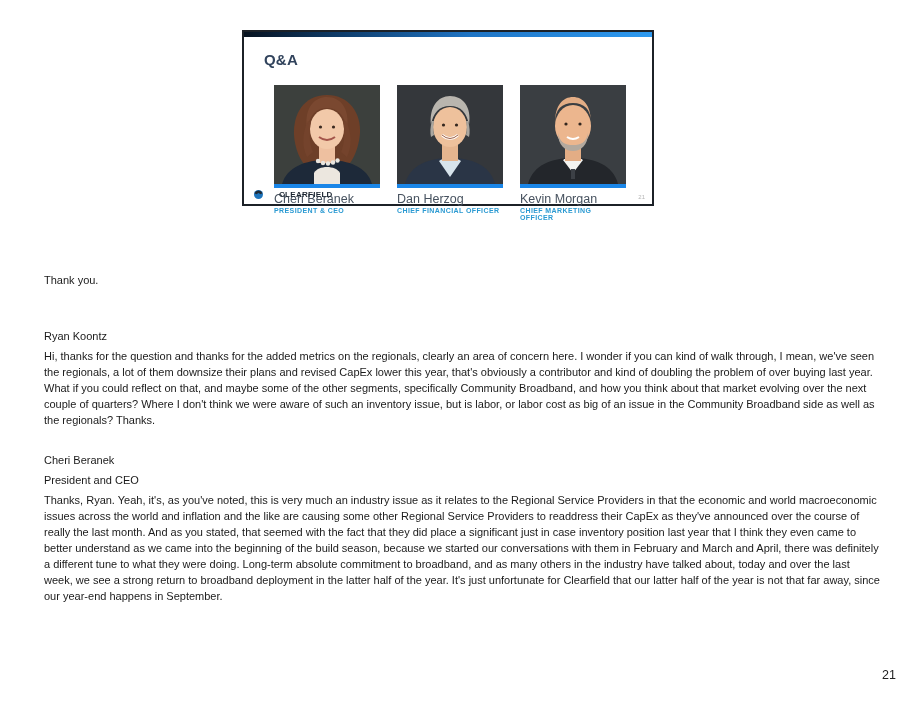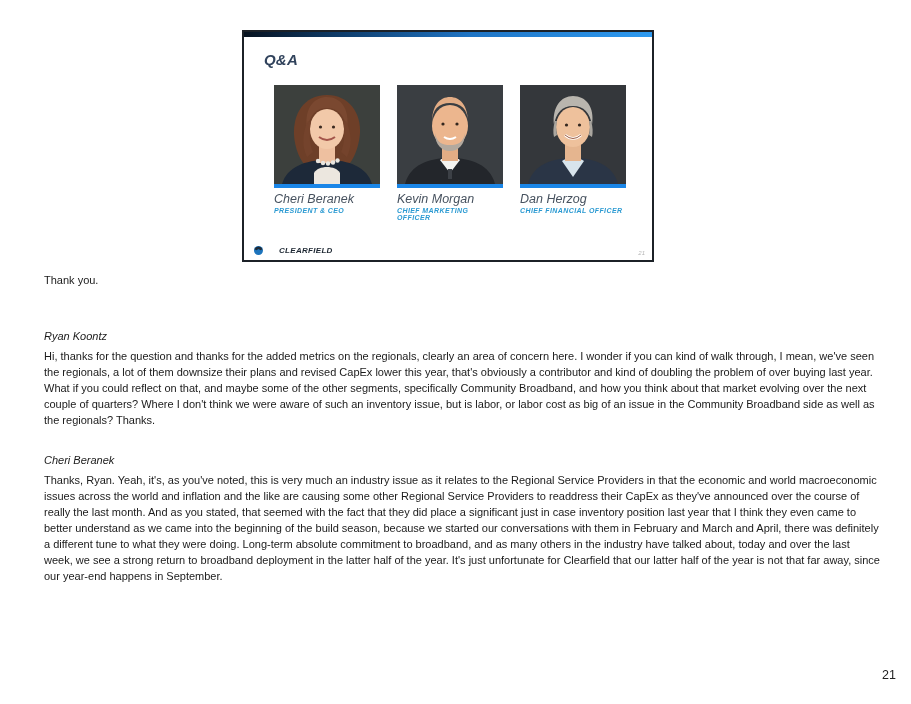--- a/index.html
+++ b/index.html
@@ -3,22 +3,22 @@
 <meta charset="utf-8">
 <style>
   html,body{margin:0;padding:0;}
   body{
     width:911px;height:704px;background:#ffffff;position:relative;
     font-family:"Liberation Sans", sans-serif;color:#1a1a1a;overflow:hidden;
   }
 
   
   .slide{
-    position:absolute;left:242px;top:30px;width:412px;height:232px;
-    background:#ffffff;border:2px solid #1c2127;box-sizing:border-box;font-style:italic;
+    position:absolute;left:242px;top:30px;width:412px;height:176px;
+    background:#ffffff;border:2px solid #1c2127;box-sizing:border-box;
   }
   .slide-topbar{
     height:5px;width:100%;
     background:linear-gradient(to right,#07121f 0%,#0e3a66 22%,#1f74c4 55%,#2e9af0 100%);
   }
   .slide-title{
     margin:14px 0 0 20px;font-size:15px;font-weight:bold;color:#31435c;
     letter-spacing:0.2px;
   }
   .people-row{
@@ -43,21 +43,21 @@
     position:absolute;right:7px;bottom:4px;font-size:6px;color:#b5b5b5;
   }
 
   
   .transcript{
     position:absolute;left:40px;top:268px;width:845px;
     font-size:11px;line-height:16px;color:#1a1a1a;
   }
   .transcript p{margin:4px;}
   .gap{height:16px;}
-  .speaker-line{font-style:italic;}
+  .speaker-line{}
 
   .page-number{
     position:absolute;right:15px;top:668px;font-size:12.5px;color:#222222;
   }
 </style>
 </head>
 <body>
 
 <div class="slide">
   <div class="slide-topbar"></div>
@@ -88,60 +88,60 @@
         </svg>
       </span>
       <div class="photo-bar"></div>
       <div class="person-name">Cheri Beranek</div>
       <div class="person-title">PRESIDENT &amp; CEO</div>
     </div>
 
     <div class="person">
       <span class="photo">
         <svg viewBox="0 0 106 99" xmlns="http://www.w3.org/2000/svg">
+          <rect width="106" height="99" fill="#34373b"></rect>
+          <path d="M8 99 C13 80 31 73 53 73 C75 73 93 80 98 99 Z" fill="#2a3546"></path>
+          <path d="M42 76 L53 92 L64 76 C60 72 46 72 42 76 Z" fill="#d8e4ec"></path>
+          <rect x="45" y="56" width="16" height="20" fill="#e5b58f"></rect>
+          <ellipse cx="53" cy="42" rx="17" ry="20" fill="#eec19c"></ellipse>
+          <path d="M34 40 C32 22 41 11 53 11 C66 11 75 22 72 40 C70 28 64 21 53 21 C42 21 36 28 34 40 Z" fill="#b9b5ae"></path>
+          <path d="M35 36 C33 42 33 48 34 52 L37 50 C36 45 36 40 37 36 Z" fill="#aaa69f"></path>
+          <path d="M71 36 C73 42 73 48 72 52 L69 50 C70 45 70 40 69 36 Z" fill="#aaa69f"></path>
+          <circle cx="46.5" cy="40" r="1.6" fill="#33271f"></circle>
+          <circle cx="59.5" cy="40" r="1.6" fill="#33271f"></circle>
+          <path d="M45 50 Q53 57 61 50" stroke="#ffffff" stroke-width="2.5" fill="none"></path>
+          <path d="M45 50 Q53 57 61 50" stroke="#9c5f46" stroke-width="1" fill="none"></path>
+        </svg>
+      </span>
+      <div class="photo-bar"></div>
+      <div class="person-name">Dan Herzog</div>
+      <div class="person-title">CHIEF FINANCIAL OFFICER</div>
+    </div>
+
+    <div class="person">
+      <span class="photo">
+        <svg viewBox="0 0 106 99" xmlns="http://www.w3.org/2000/svg">
           <rect width="106" height="99" fill="#3a3e42"></rect>
           <path d="M8 99 C13 80 31 73 53 73 C75 73 93 80 98 99 Z" fill="#23262b"></path>
           <path d="M44 74 L50 82 L47 74 Z" fill="#f2f2ef"></path>
           <path d="M62 74 L56 82 L59 74 Z" fill="#f2f2ef"></path>
           <path d="M43 75 L53 88 L63 75 C58 71 48 71 43 75 Z" fill="#f4f4f1"></path>
           <rect x="51" y="84" width="4" height="10" fill="#3c4046"></rect>
           <rect x="45" y="56" width="16" height="20" fill="#e3ad85"></rect>
           <ellipse cx="53" cy="41" rx="18" ry="21" fill="#ecb68e"></ellipse>
           <path d="M35 38 C35 20 43 12 53 12 C63 12 71 20 71 38 C71 24 64 18 53 18 C42 18 35 24 35 38 Z" fill="#e3ad85"></path>
           <path d="M38 48 C38 60 45 66 53 66 C61 66 68 60 68 48 C66 58 61 60 53 60 C45 60 40 58 38 48 Z" fill="#b3a99e"></path>
           <circle cx="46" cy="39" r="1.6" fill="#32261e"></circle>
           <circle cx="60" cy="39" r="1.6" fill="#32261e"></circle>
           <path d="M47 52 Q53 56 59 52" stroke="#ffffff" stroke-width="2" fill="none"></path>
         </svg>
       </span>
       <div class="photo-bar"></div>
       <div class="person-name">Kevin Morgan</div>
       <div class="person-title">CHIEF MARKETING OFFICER</div>
-    </div>
-
-    <div class="person">
-      <span class="photo">
-        <svg viewBox="0 0 106 99" xmlns="http://www.w3.org/2000/svg">
-          <rect width="106" height="99" fill="#34373b"></rect>
-          <path d="M8 99 C13 80 31 73 53 73 C75 73 93 80 98 99 Z" fill="#2a3546"></path>
-          <path d="M42 76 L53 92 L64 76 C60 72 46 72 42 76 Z" fill="#d8e4ec"></path>
-          <rect x="45" y="56" width="16" height="20" fill="#e5b58f"></rect>
-          <ellipse cx="53" cy="42" rx="17" ry="20" fill="#eec19c"></ellipse>
-          <path d="M34 40 C32 22 41 11 53 11 C66 11 75 22 72 40 C70 28 64 21 53 21 C42 21 36 28 34 40 Z" fill="#b9b5ae"></path>
-          <path d="M35 36 C33 42 33 48 34 52 L37 50 C36 45 36 40 37 36 Z" fill="#aaa69f"></path>
-          <path d="M71 36 C73 42 73 48 72 52 L69 50 C70 45 70 40 69 36 Z" fill="#aaa69f"></path>
-          <circle cx="46.5" cy="40" r="1.6" fill="#33271f"></circle>
-          <circle cx="59.5" cy="40" r="1.6" fill="#33271f"></circle>
-          <path d="M45 50 Q53 57 61 50" stroke="#ffffff" stroke-width="2.5" fill="none"></path>
-          <path d="M45 50 Q53 57 61 50" stroke="#9c5f46" stroke-width="1" fill="none"></path>
-        </svg>
-      </span>
-      <div class="photo-bar"></div>
-      <div class="person-name">Dan Herzog</div>
-      <div class="person-title">CHIEF FINANCIAL OFFICER</div>
     </div>
   </div>
 
   <div class="slide-footer">
     <svg width="9" height="9" viewBox="0 0 9 9">
       <circle cx="4.5" cy="4.5" r="4.5" fill="#1d74bc"></circle>
       <path d="M0.4 3.2 A4.5 4.5 0 0 1 8.6 3.2 L6.5 4.2 L4.5 3 L2.5 4.2 Z" fill="#1e2b38"></path>
     </svg>
     <span class="logo-text">CLEARFIELD</span>
   </div>
@@ -154,17 +154,18 @@
   <div class="gap"></div>
 
   <div>
     <p class="speaker-line">Ryan Koontz</p>
     <p>Hi, thanks for the question and thanks for the added metrics on the regionals, clearly an area of concern here. I wonder if you can kind of walk through, I mean, we've seen the regionals, a lot of them downsize their plans and revised CapEx lower this year, that's obviously a contributor and kind of doubling the problem of over buying last year. What if you could reflect on that, and maybe some of the other segments, specifically Community Broadband, and how you think about that market evolving over the next couple of quarters? Where I don't think we were aware of such an inventory issue, but is labor, or labor cost as big of an issue in the Community Broadband side as well as the regionals? Thanks.</p>
   </div>
   <div class="gap"></div>
 
   <div>
     <p class="speaker-line">Cheri Beranek</p>
+    <p class="speaker-line">President and CEO</p>
     <p>Thanks, Ryan. Yeah, it's, as you've noted, this is very much an industry issue as it relates to the Regional Service Providers in that the economic and world macroeconomic issues across the world and inflation and the like are causing some other Regional Service Providers to readdress their CapEx as they've announced over the course of really the last month. And as you stated, that seemed with the fact that they did place a significant just in case inventory position last year that I think they even came to better understand as we came into the beginning of the build season, because we started our conversations with them in February and March and April, there was definitely  a different tune to what they were doing. Long-term absolute commitment to broadband, and as many others in the industry have talked about, today and over the last week, we see a strong return to broadband deployment in the latter half of the year. It's just unfortunate for Clearfield that our latter half of the year is not that far away, since our year-end happens in September.</p>
   </div>
 </div>
 
 <div class="page-number">21</div>
 
 </body></html>

